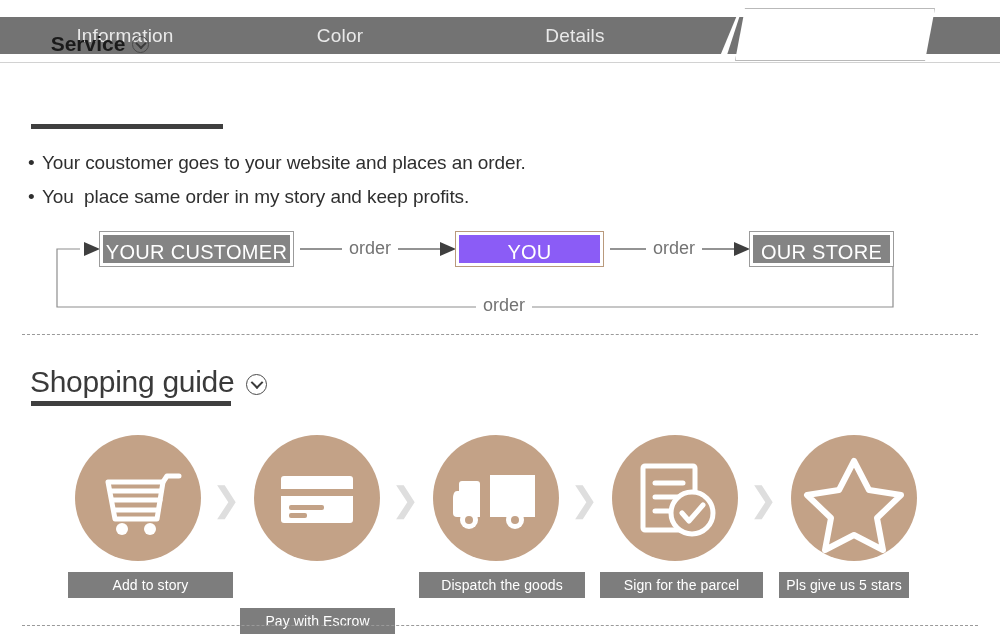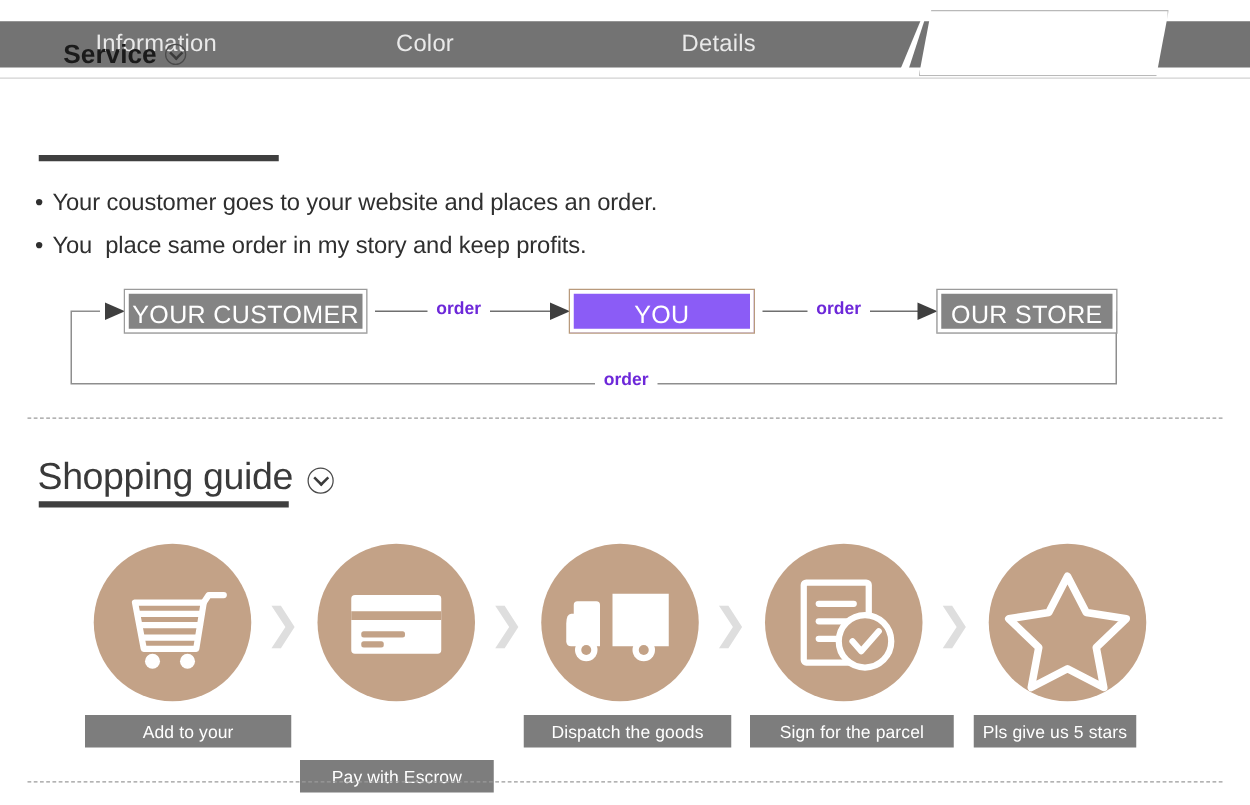--- a/index.html
+++ b/index.html
@@ -212,26 +212,25 @@
   }
   .box-gray { background: #848484; }
   .box-tan  { background: #8b5cf6; outline-color: #b99a7c; }
 
   #box-customer { left: 100px; top: 10px; width: 193px; }
   #box-you      { left: 456px; top: 10px; width: 147px; }
   #box-store    { left: 750px; top: 10px; width: 143px; }
 
   .flow-label {
     position: absolute;
-    font-size: 14px;
-    color: #6d28d9;
+    font-size: 18px;
+    color: #737373;
     background: #ffffff;
     padding: 0 7px;
     white-space: nowrap;
-    font-weight: bold;
   }
   #label-order-1 { left: 342px; top: 16px; }
   #label-order-2 { left: 646px; top: 16px; }
   #label-send    { left: 476px; top: 73px; }
 
   
   .divider {
     position: absolute;
     left: 22px;
     width: 956px;
@@ -398,21 +397,21 @@
             <path d="M33 47 L88 47 L82 84 L40 84 Z"></path>
             <path d="M88 47 L92 41 L104 41"></path>
             <line x1="36" y1="56" x2="86" y2="56"></line>
             <line x1="38" y1="65" x2="85" y2="65"></line>
             <line x1="39" y1="75" x2="83" y2="75"></line>
           </g>
           <circle cx="47" cy="94" r="6" fill="#ffffff"></circle>
           <circle cx="75" cy="94" r="6" fill="#ffffff"></circle>
         </svg>
       </div>
-      <div class="step-label sl-0">Add to your</div>
+      <div class="step-label sl-0">Add to story</div>
     </div>
 
     <div class="step step-1">
       <div class="step-circle">
         <svg width="126" height="126" viewBox="0 0 126 126">
           <rect x="27" y="41" width="72" height="47" rx="3" fill="#ffffff"></rect>
           <rect x="27" y="54" width="72" height="7" fill="#c3a287"></rect>
           <rect x="35" y="70" width="35" height="5" rx="2" fill="#c3a287"></rect>
           <rect x="35" y="78" width="18" height="5" rx="2" fill="#c3a287"></rect>
         </svg>

